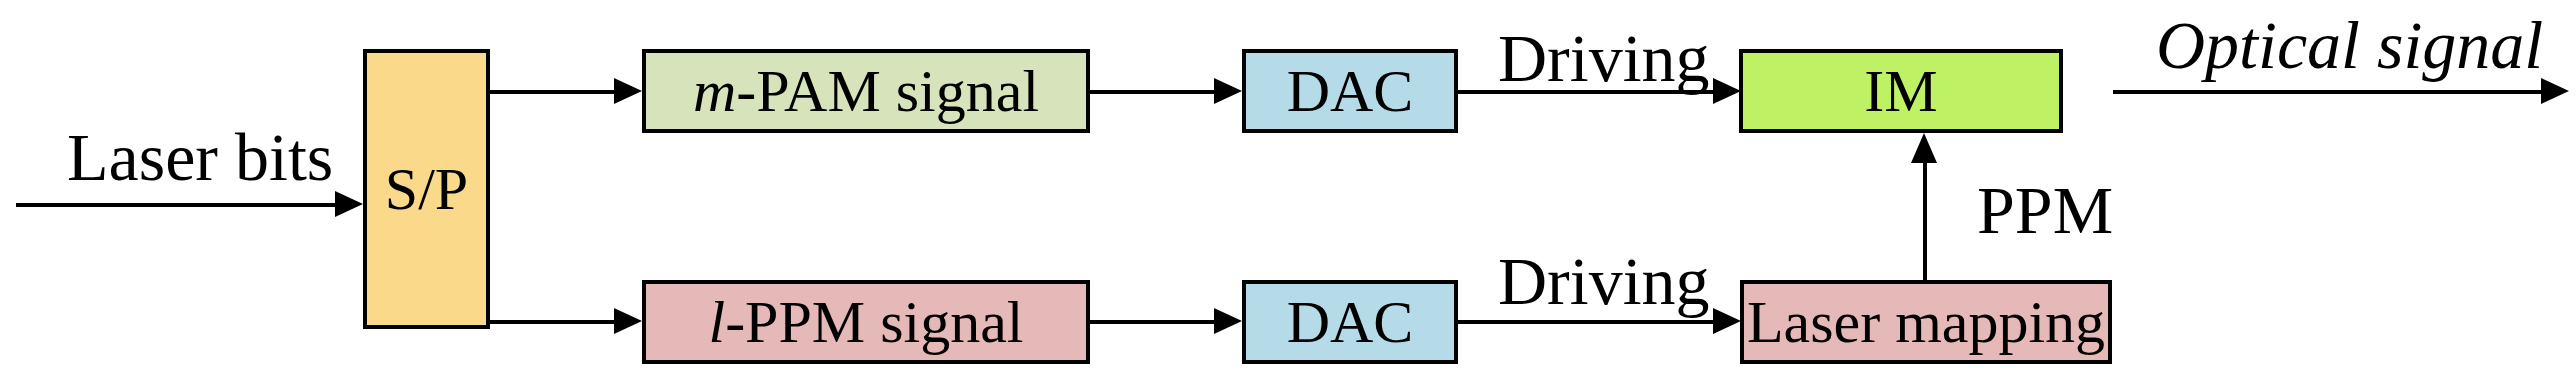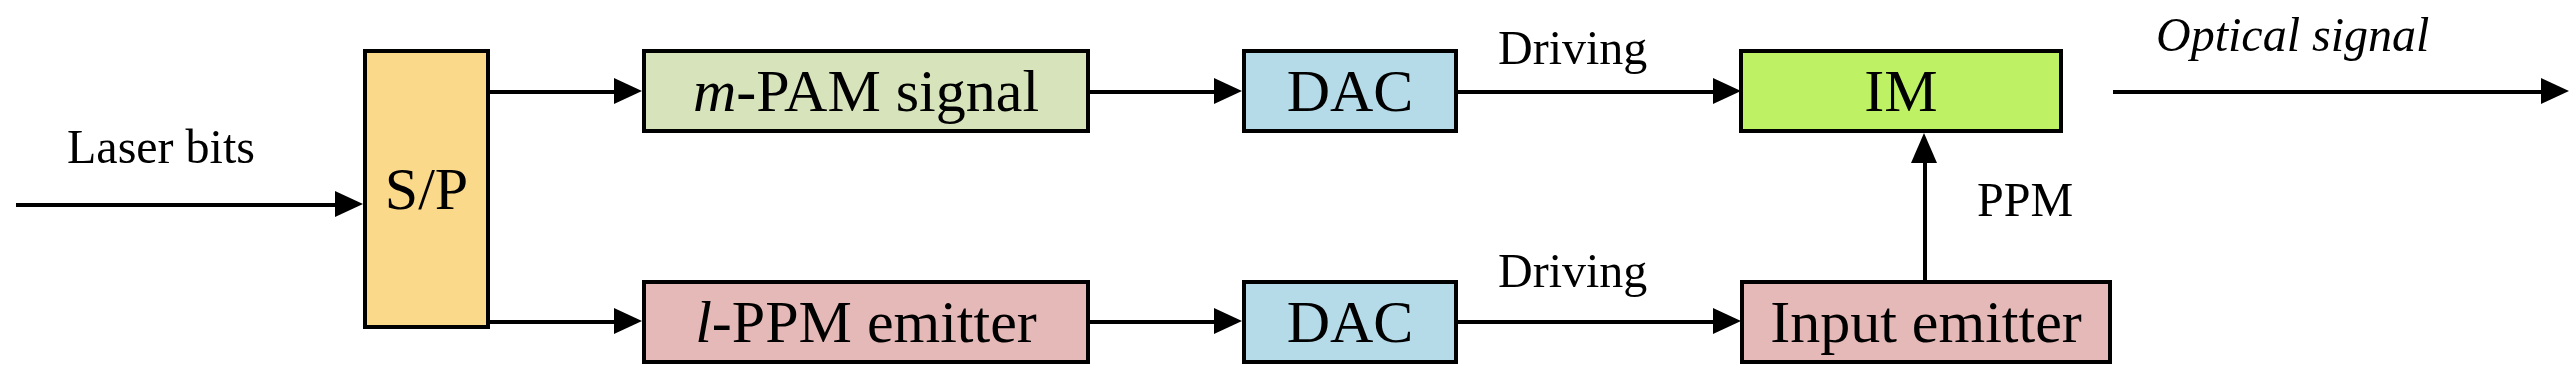--- a/index.html
+++ b/index.html
@@ -25,21 +25,21 @@
     justify-content: center;
     font-size: 60px;
     line-height: 1;
     white-space: nowrap;
   }
   .box .it {
     font-style: italic;
   }
   .lbl {
     position: absolute;
-    font-size: 48px;
+    font-size: 68px;
     line-height: 1;
     white-space: nowrap;
   }
   .hline {
     position: absolute;
     height: 4px;
     background: #000000;
   }
   .vline {
     position: absolute;
@@ -109,33 +109,33 @@
     <span>S/P</span>
   </div>
 
   <div class="box" style="left: 642px; top: 49px; width: 448px; height: 84px; background-color: rgb(214, 227, 187);">
     <span class="it">m</span>
       <span>-PAM signal</span>
   </div>
 
   <div class="box" style="left: 642px; top: 280px; width: 448px; height: 84px; background-color: rgb(229, 185, 183);">
     <span class="it">l</span>
-      <span>-PPM emitter</span>
+      <span>-PPM signal</span>
   </div>
 
   <div class="box" style="left: 1242px; top: 49px; width: 216px; height: 84px; background-color: rgb(181, 218, 232);">
     <span>DAC</span>
   </div>
 
   <div class="box" style="left: 1242px; top: 280px; width: 216px; height: 84px; background-color: rgb(181, 218, 232);">
     <span>DAC</span>
   </div>
 
   <div class="box" style="left: 1739px; top: 49px; width: 324px; height: 84px; background-color: #bef264;">
     <span>IM</span>
   </div>
 
   <div class="box" style="left: 1740px; top: 280px; width: 372px; height: 84px; background-color: rgb(229, 185, 183);">
-    <span>Input emitter</span>
+    <span>Laser mapping</span>
   </div>
 
 </div>
 
 
 </body></html>

